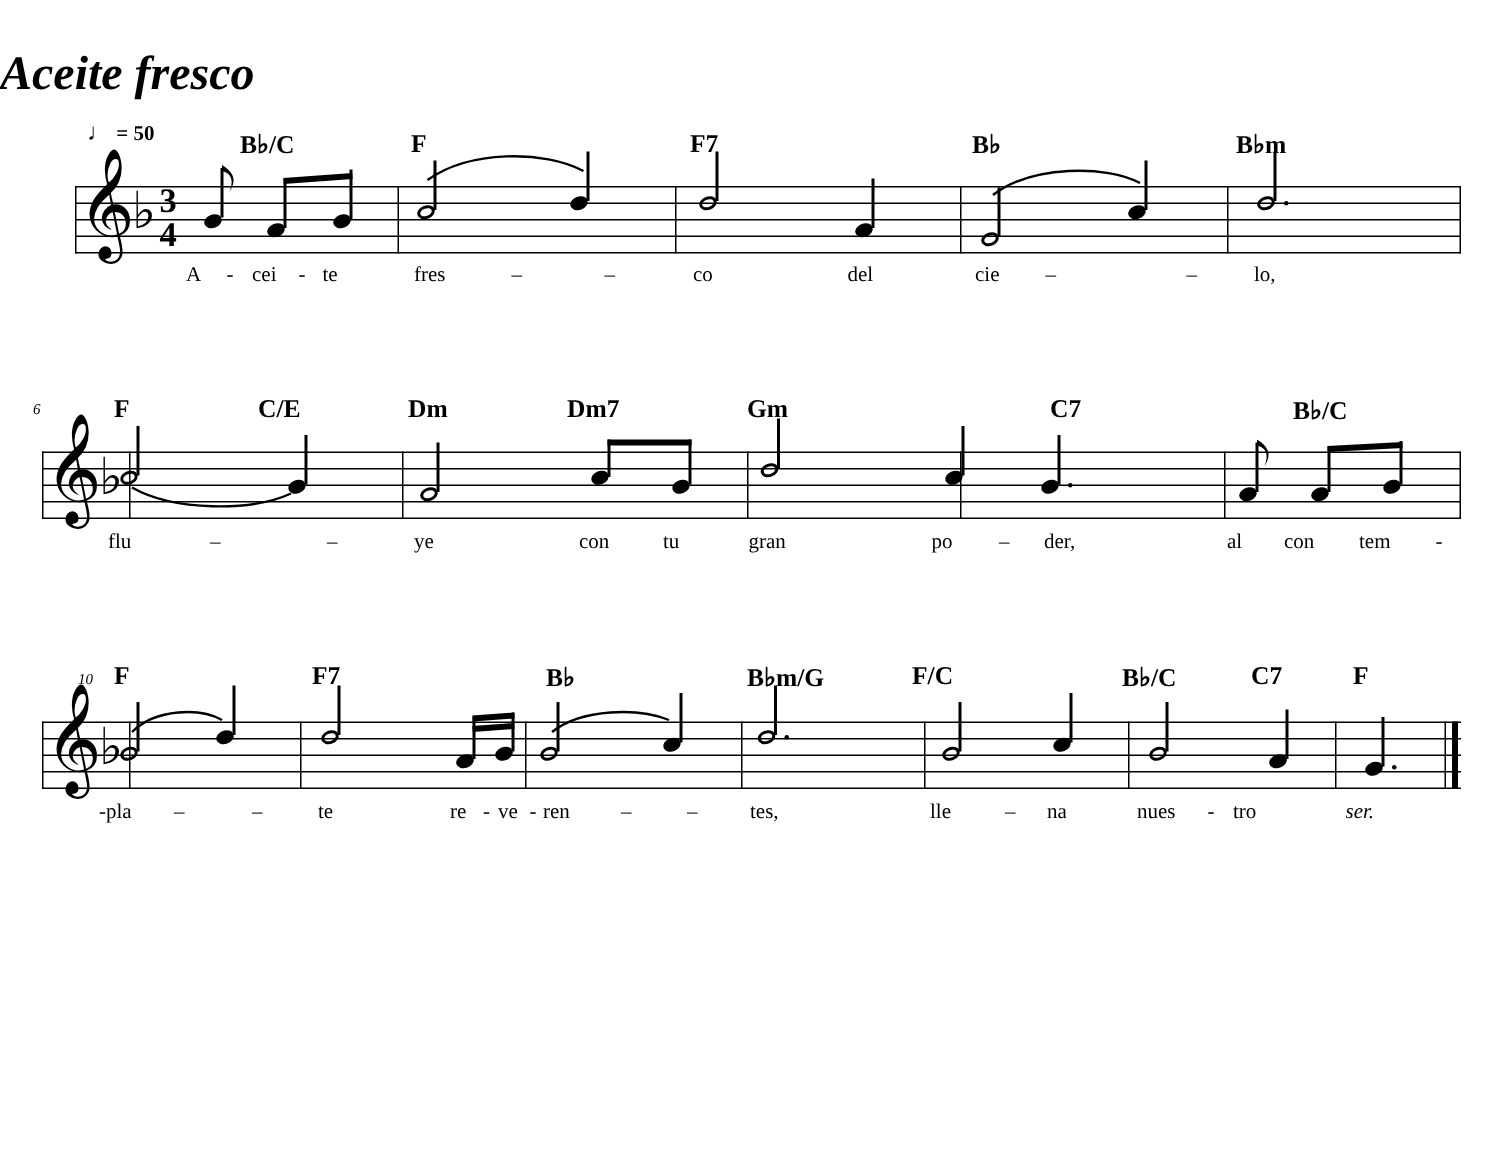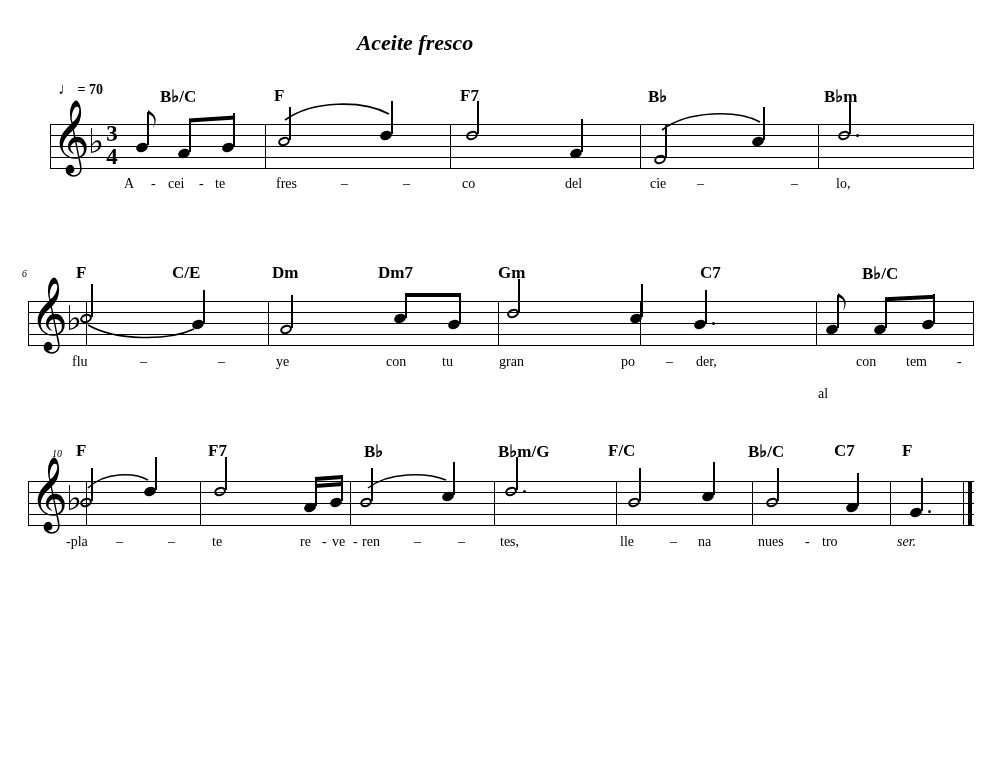--- a/index.html
+++ b/index.html
@@ -7,22 +7,21 @@
     width:994px;height:768px;
     background:#ffffff;
     font-family:"Liberation Serif", serif;
     color:#000;
     position:relative;
     overflow:hidden;
   }
   .title{
     position:absolute;
     top:30px;left:0;width:830px;
-    text-align:center;
-    font-size:22px;
+    font-size:32px;
     font-style:italic;
     font-weight:bold;
     font-family:"Liberation Serif", serif;
   }
   .tempo{
     position:absolute;
     font-size:14px;
     font-weight:bold;
     font-family:"Liberation Serif", serif;
   }
@@ -92,21 +91,21 @@
   .flag{position:absolute;}
   .slur{position:absolute;}
 </style>
 </head>
 <body>
 
 <div class="title">Aceite fresco</div>
 
 <div class="tempo" style="top:80px;left:58px;">
   <span class="note-glyph">♩</span>
-  <span>= 70</span>
+  <span>= 50</span>
 </div>
 
 <div class="system">
 
   <div class="staff" style="top:124px;left:0;width:994px;height:44px;">
     <div class="line" style="top:0px;left:50px;width:924px;"></div>
     <div class="line" style="top:11px;left:50px;width:924px;"></div>
     <div class="line" style="top:22px;left:50px;width:924px;"></div>
     <div class="line" style="top:33px;left:50px;width:924px;"></div>
     <div class="line" style="top:44px;left:50px;width:924px;"></div>
@@ -263,21 +262,21 @@
   <div class="lyric" style="top:354px;left:72px;">flu</div>
   <div class="lyric" style="top:354px;left:140px;">–</div>
   <div class="lyric" style="top:354px;left:218px;">–</div>
   <div class="lyric" style="top:354px;left:276px;">ye</div>
   <div class="lyric" style="top:354px;left:386px;">con</div>
   <div class="lyric" style="top:354px;left:442px;">tu</div>
   <div class="lyric" style="top:354px;left:499px;">gran</div>
   <div class="lyric" style="top:354px;left:621px;">po</div>
   <div class="lyric" style="top:354px;left:666px;">–</div>
   <div class="lyric" style="top:354px;left:696px;">der,</div>
-  <div class="lyric" style="top:354px;left:818px;margin-top:32px;">al</div>
+  <div class="lyric" style="top:354px;left:818px;">al</div>
   <div class="lyric" style="top:354px;left:856px;">con</div>
   <div class="lyric" style="top:354px;left:906px;">tem</div>
   <div class="lyric" style="top:354px;left:957px;">-</div>
 </div>
 
 <div class="system">
 
   <div class="barnum" style="top:448px;left:20px;margin-left:32px;">10</div>
 
   <div class="staff" style="top:481px;left:0;width:994px;height:44px;">

